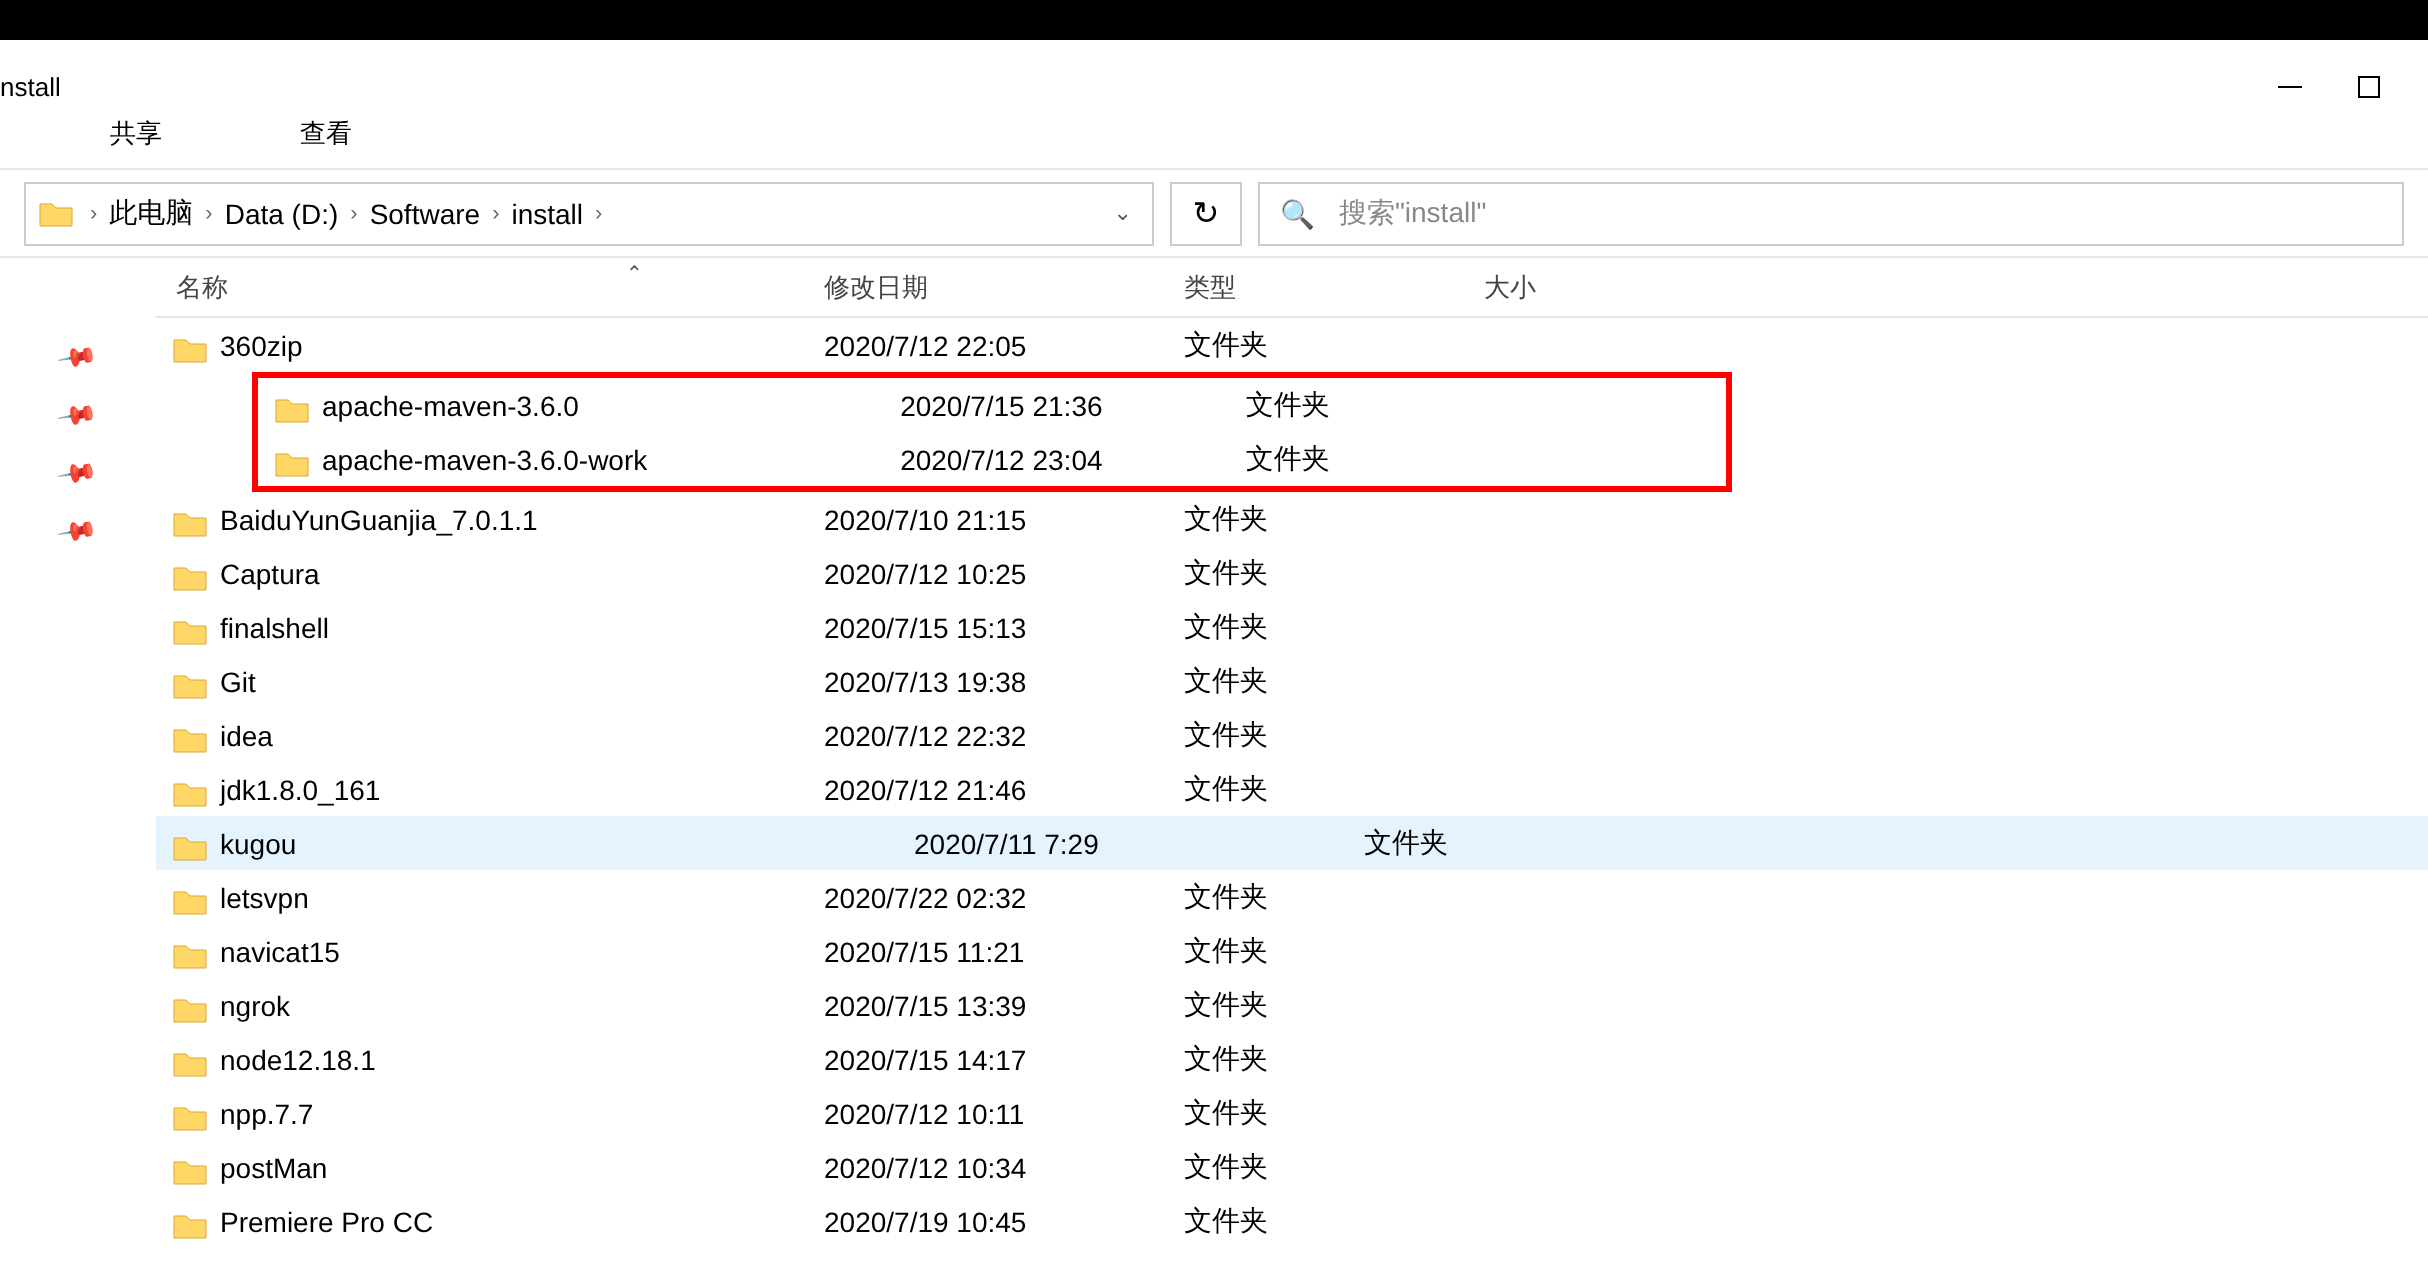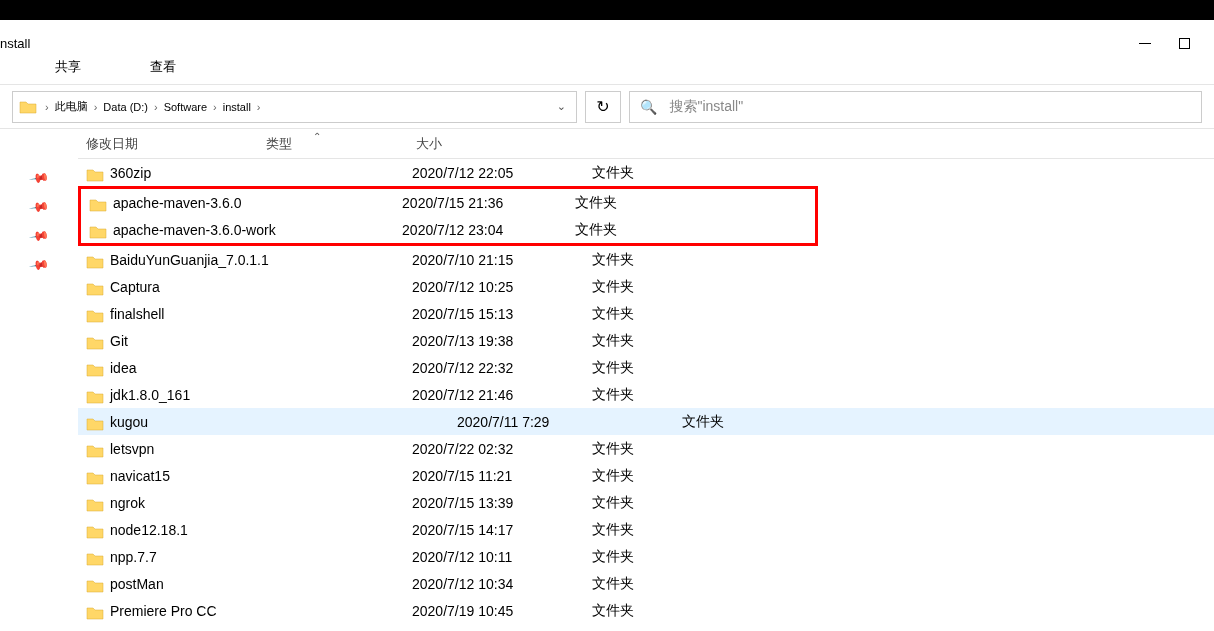--- a/index.html
+++ b/index.html
@@ -12,21 +12,21 @@
 .titlebar .controls { display: flex; gap: 28px; padding-right: 24px; align-items: center; }
 .min-icon { width: 12px; height: 1px; background: #000; display: inline-block; }
 .max-icon { width: 11px; height: 11px; border: 1px solid #000; display: inline-block; }
 
 .ribbon-tabs { height: 35px; display: flex; align-items: center; padding-left: 18px; gap: 32px; font-size: 13px; border-bottom: 1px solid #e5e5e5; }
 .ribbon-tabs span { cursor: default; margin-left: 37px; }
 
 .nav-row { height: 44px; display: flex; align-items: center; padding: 0 12px; border-bottom: 1px solid #e5e5e5; }
 .breadcrumb { flex: 1; height: 32px; border: 1px solid #ccc; margin-right: 8px; display: flex; align-items: center; padding: 0 6px; max-width: 770px; position: relative; }
 .breadcrumb .bc-icon { width: 18px; height: 18px; margin-right: 6px; display: inline-flex; align-items: center; justify-content: center; }
-.breadcrumb .seg { padding: 0 4px; font-size: 11px; }
+.breadcrumb .seg { padding: 0 4px; font-size: 14px; }
 .breadcrumb .chev { font-size: 11px; color: #666; padding: 0 2px; }
 .breadcrumb .dropdown-chev { position: absolute; right: 10px; font-size: 11px; color: #555; }
 
 .refresh-box { width: 36px; height: 32px; border: 1px solid #ccc; display: flex; align-items: center; justify-content: center; margin-right: 8px; font-size: 16px; }
 
 .search-box { flex: 1; height: 32px; border: 1px solid #ccc; display: flex; align-items: center; padding: 0 10px; color: #888; font-size: 14px; }
 .search-box .icon { margin-right: 12px; color: #888; font-size: 14px; }
 
 .main { display: flex; height: calc(100% - 129px); }
 
@@ -46,21 +46,21 @@
 .rows { }
 .row { display: flex; height: 27px; align-items: center; padding-left: 8px; font-size: 14px; }
 .row.hover { background: #e5f3ff; gap: 45px; }
 .row .name-cell { width: 326px; display: flex; align-items: flex-end; }
 .row .folder-icon { width: 18px; height: 14px; margin-right: 6px; display: inline-block; position: relative; }
 .folder-icon svg { width: 18px; height: 16px; display: block; }
 .row .date-cell { width: 180px; }
 .row .type-cell { width: 150px; }
 .row .size-cell { width: 100px; }
 
-.highlight-box { border: 3px solid #ff0000; }
+.highlight-box { border: 3px solid #ff0000; margin-left: 48px; }
 </style>
 </head>
 <body>
 
 <div class="topbar-black"></div>
 
 <div class="titlebar">
   <div class="left">nstall</div>
   <div class="controls">
     <span class="min-icon"></span>
@@ -106,20 +106,21 @@
       <span class="pin-icon">📌</span>
       <span class="pin-icon">📌</span>
       <span class="pin-icon">📌</span>
       <span class="pin-icon">📌</span>
     </div>
   </div>
 
   <div class="content">
     <div class="headers">
       <span class="sort-chev">⌃</span>
+      <div class="col-name">名称</div>
       <div class="col-date">修改日期</div>
       <div class="col-type">类型</div>
       <div class="col-size">大小</div>
     </div>
     <div class="rows" id="rows">
         <div class="row">
           <div class="name-cell">
             <span class="folder-icon">
               <svg viewBox="0 0 18 16">
                 <path d="M1 3 h6 l2 2 h8 v9 h-16 z" fill="#ffd767" stroke="#d9a933" stroke-width="0.5"></path>

